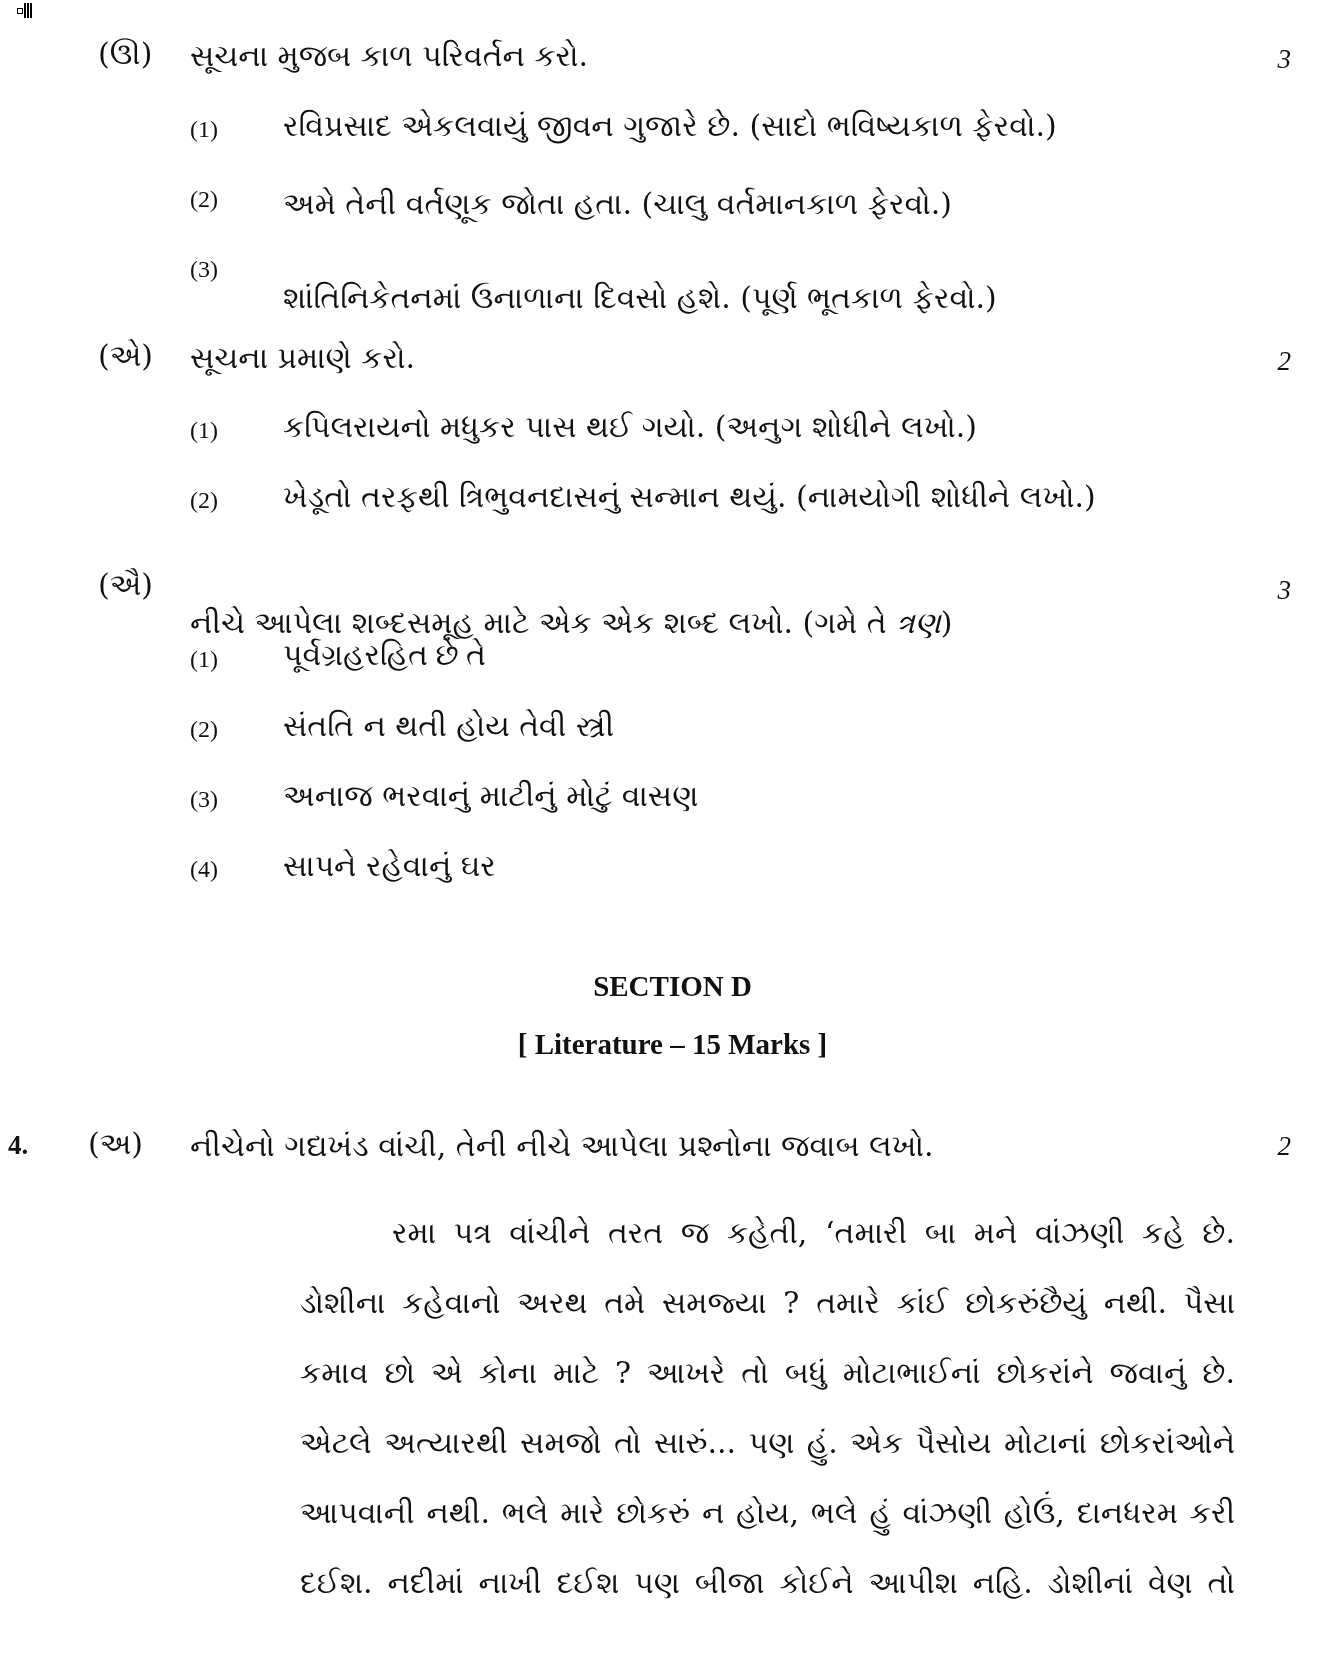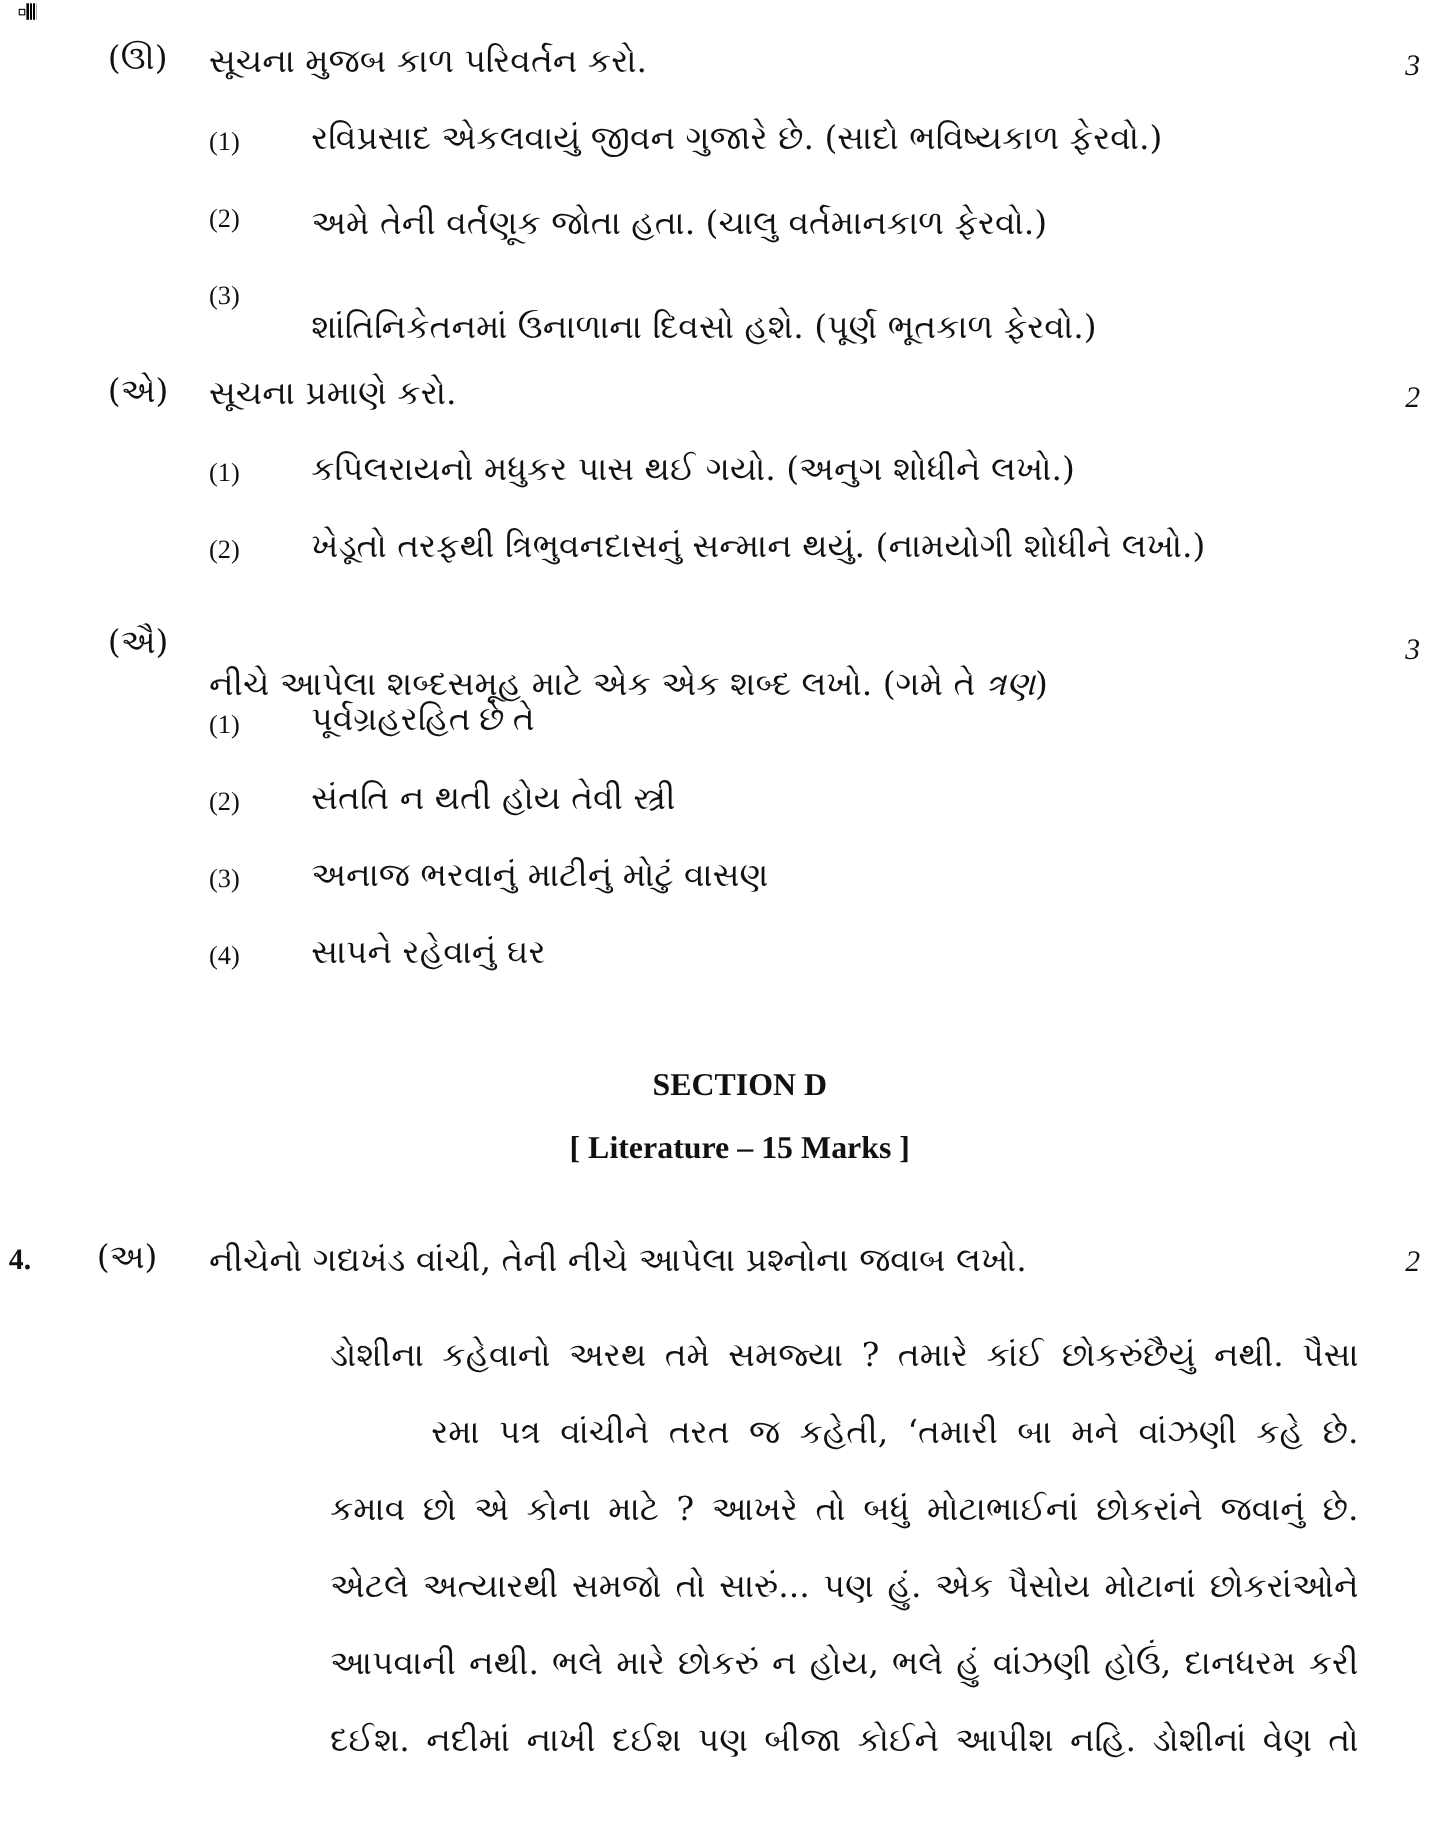--- a/index.html
+++ b/index.html
@@ -79,20 +79,20 @@
 <div class="center" style="top:970px; font-size:29px;">SECTION D</div>
 <div class="center" style="top:1028px; font-size:29px;text-align:center;">[ Literature – 15 Marks ]</div>
 
 <div>
   <span class="qnum" style="top:1130px;">4.</span>
   <span class="qlabel" style="left:88px; top:1126px;">(અ)</span>
   <span class="qtext" style="left:190px; top:1128px;">નીચેનો ગદ્યખંડ વાંચી, તેની નીચે આપેલા પ્રશ્નોના જવાબ લખો.</span>
   <span class="marks" style="top:1131px;">2</span>
 
   <div class="para" style="top:1198px;">
+    <span class="line first">રમા પત્ર વાંચીને તરત જ કહેતી, ‘તમારી બા મને વાંઝણી કહે છે.</span>
     <span class="line">ડોશીના કહેવાનો અરથ તમે સમજ્યા ? તમારે કાંઈ છોકરુંછૈયું નથી. પૈસા</span>
-    <span class="line first">રમા પત્ર વાંચીને તરત જ કહેતી, ‘તમારી બા મને વાંઝણી કહે છે.</span>
     <span class="line">કમાવ છો એ કોના માટે ? આખરે તો બધું મોટાભાઈનાં છોકરાંને જવાનું છે.</span>
     <span class="line">એટલે અત્યારથી સમજો તો સારું... પણ હું. એક પૈસોય મોટાનાં છોકરાંઓને</span>
     <span class="line">આપવાની નથી. ભલે મારે છોકરું ન હોય, ભલે હું વાંઝણી હોઉં, દાનધરમ કરી</span>
     <span class="line">દઈશ. નદીમાં નાખી દઈશ પણ બીજા કોઈને આપીશ નહિ. ડોશીનાં વેણ તો</span>
   </div>
 </div>
 
 </body></html>

